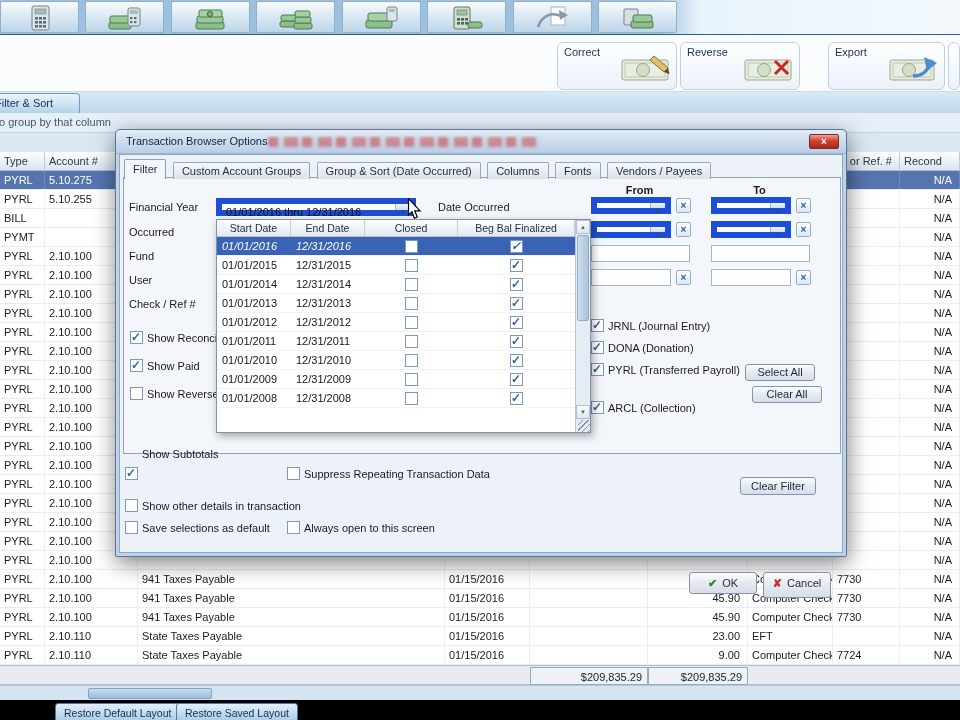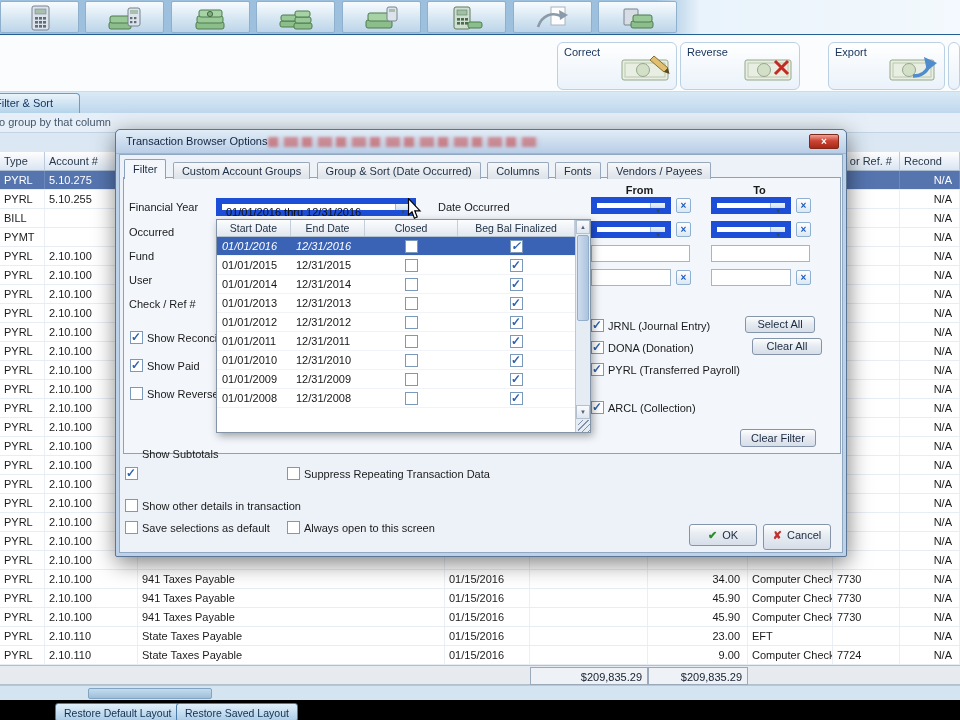--- a/index.html
+++ b/index.html
@@ -90,21 +90,21 @@
     font-size:6px;color:#30465c;line-height:16px;}
   .tf{position:absolute;height:17px;background:#fff;border:1px solid #9fb6cc;}
   .xbtn{position:absolute;width:15px;height:15px;border-radius:2px;text-align:center;
     background:linear-gradient(#ffffff,#dbe8f4);border:1px solid #8fb0d0;
     color:#1f5bb5;font-weight:bold;font-size:10px;line-height:13px;}
   .cb{position:absolute;width:13px;height:13px;background:#fff;border:1px solid #7b99bb;}
   .cb.checked::after{content:"✓";position:absolute;left:0;top:-2px;font-size:12px;
     font-weight:bold;color:#2f62ad;}
   .cbLbl{position:absolute;font-size:11px;color:#1a1a1a;white-space:nowrap;}
   .vbtn{position:absolute;font-size:11px;color:#1a2a40;text-align:center;border-radius:3px;
-    background:linear-gradient(#fdfdfd,#e7ecf2 45%,#d7dee8);border:1px solid #8495ab;}
+    background:linear-gradient(#fdfdfd,#e7ecf2 45%,#d7dee8);border:1px solid #8495ab;margin-top:48px;}
   .okIcon{color:#2c8c2c;font-weight:bold;margin-right:5px;}
   .cxIcon{color:#c03030;font-weight:bold;margin-right:5px;}
   
   .ygrid{position:absolute;left:100px;top:89px;width:375px;height:214px;background:#fff;
     border:1px solid #8494a8;box-shadow:2px 3px 8px rgba(0,0,0,.35);z-index:6;}
   .ygHead{display:flex;height:17px;background:linear-gradient(#fcfdfe,#e2e8f0);
     border-bottom:1px solid #b5c2d0;}
   .ygh{font-size:10.5px;color:#223246;text-align:center;padding-top:2px;
     border-right:1px solid #c5cedb;white-space:nowrap;overflow:hidden;}
   .ygc0{width:74px}.ygc1{width:74px}.ygc2{width:93px}.ygc3{width:117px}

